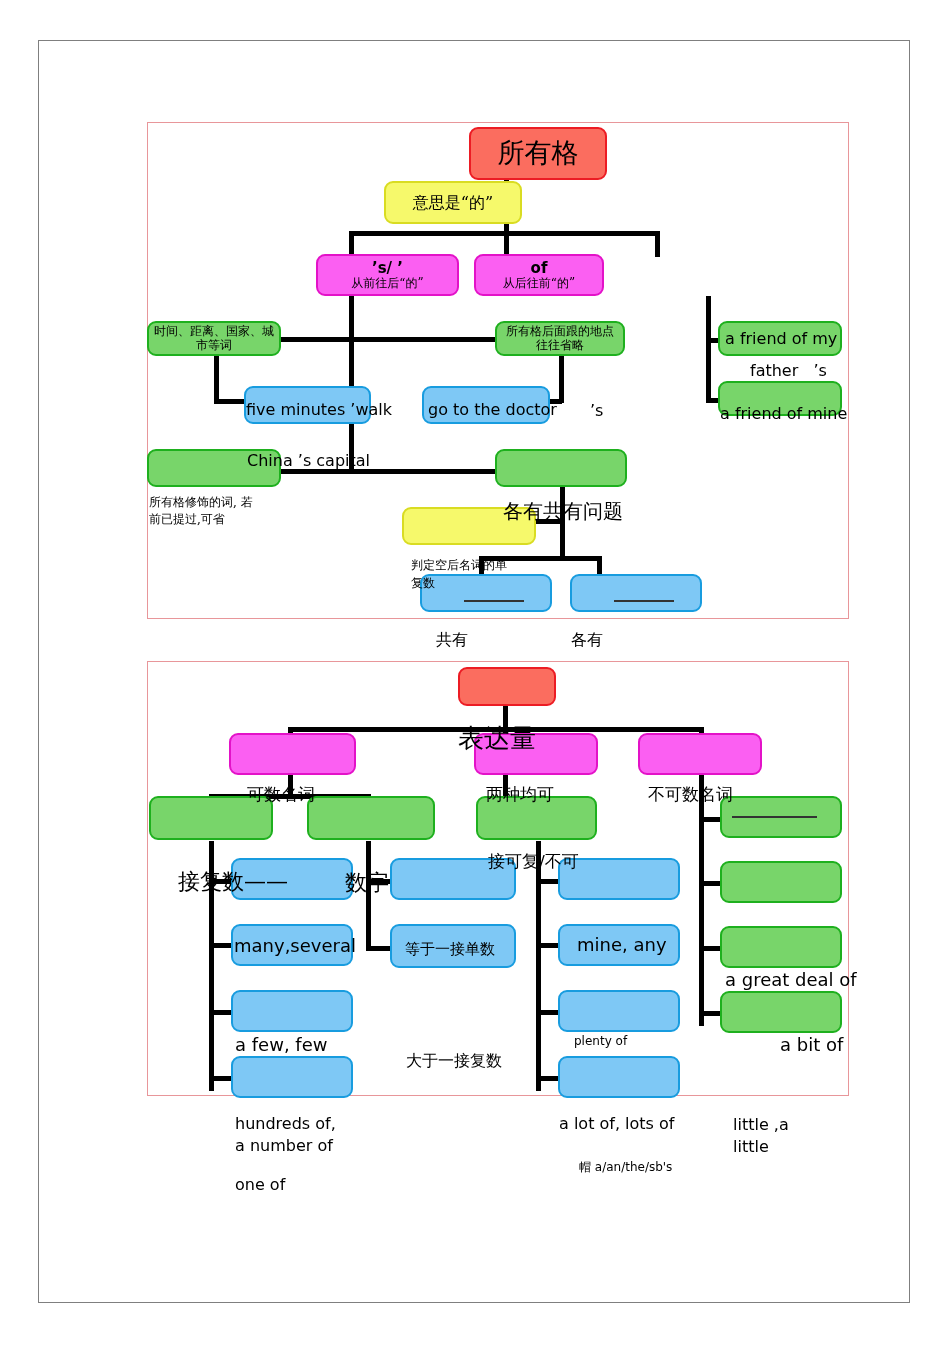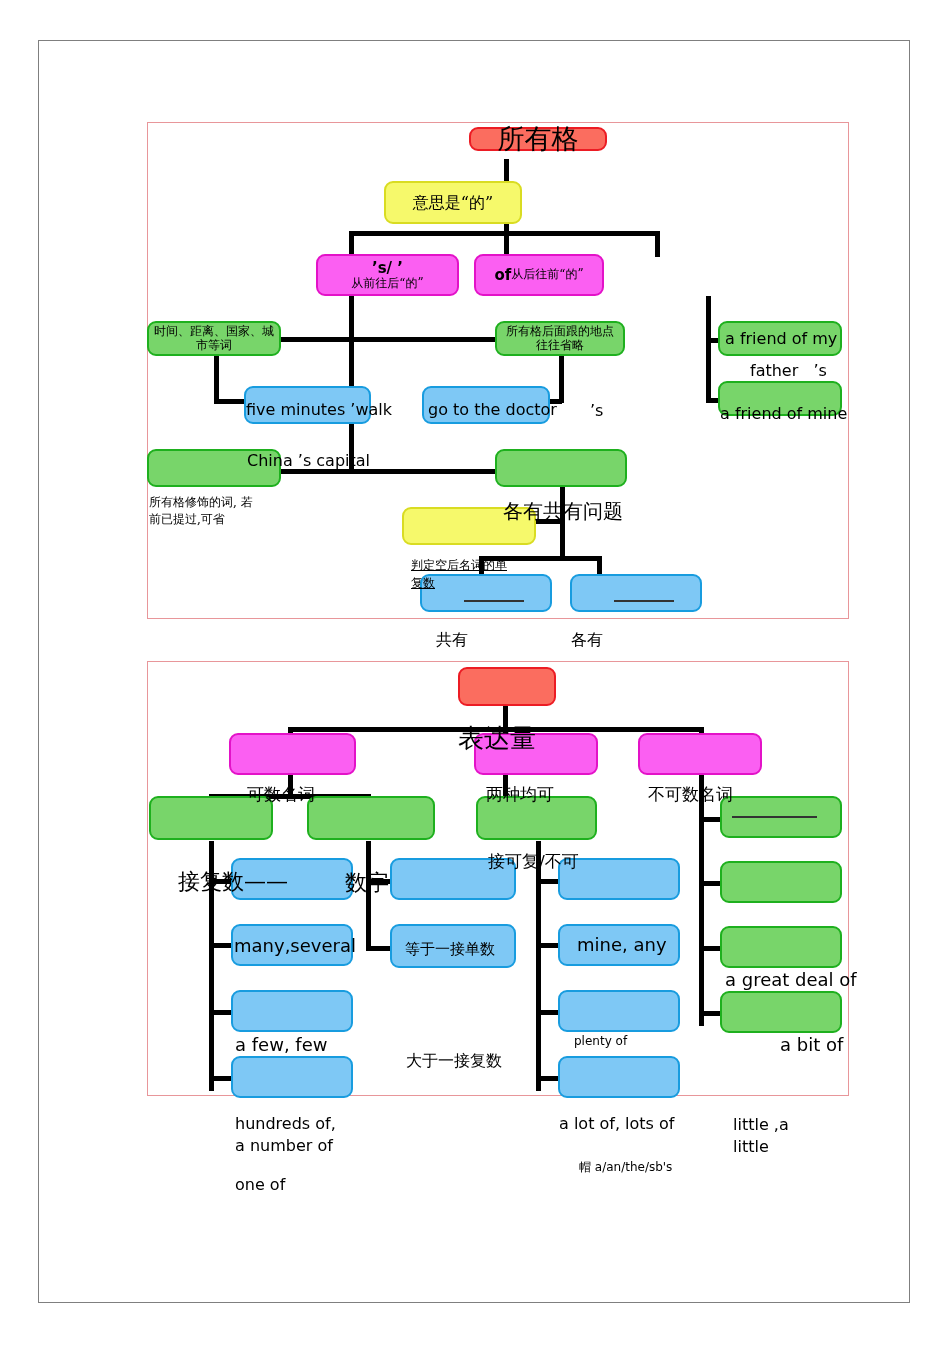--- a/index.html
+++ b/index.html
@@ -71,34 +71,34 @@
   <div class="ln lnv5" style="left:667px;top:255px;height:105px;"></div>
   <div class="ln lnh5" style="left:667px;top:297px;width:16px;"></div>
   <div class="ln lnh5" style="left:667px;top:357px;width:16px;"></div>
 
   <div class="ln lnv5" style="left:521px;top:440px;height:75px;"></div>
   <div class="ln lnh5" style="left:497px;top:478px;width:26px;"></div>
   <div class="ln lnh5" style="left:440px;top:515px;width:122px;"></div>
   <div class="ln lnv5" style="left:440px;top:515px;height:22px;"></div>
   <div class="ln lnv5" style="left:558px;top:515px;height:22px;"></div>
 
-  <div class="node red" style="left:430px;top:86px;width:138px;height:24px;font-size:27px;">
+  <div class="node red" style="left:430px;top:86px;width:138px;height:53px;font-size:27px;">
     <span class="cn">所有格</span>
   </div>
 
   <div class="node yellow" style="left:345px;top:140px;width:138px;height:43px;font-size:16px;">
     <span class="cn">意思是“的”</span>
   </div>
 
   <div class="node pink" style="left:277px;top:213px;width:143px;height:42px;flex-direction:column;">
     <span class="en b" style="font-size:15px;">’s/ ’</span>
     <span class="cn" style="font-size:12px;">从前往后“的”</span>
   </div>
 
-  <div class="node pink" style="left:435px;top:213px;width:130px;height:42px;flex-direction:row;">
+  <div class="node pink" style="left:435px;top:213px;width:130px;height:42px;flex-direction:column;">
     <span class="en b" style="font-size:15px;">of</span>
     <span class="cn" style="font-size:12px;">从后往前“的”</span>
   </div>
 
 
   <div class="node green" style="left:108px;top:280px;width:134px;height:35px;font-size:12px;padding:0 4px;">
     <span class="cn" style="white-space:normal;">时间、距离、国家、城市等词</span>
   </div>
 
   <div class="node green" style="left:456px;top:280px;width:130px;height:35px;font-size:12px;padding:0 4px;">
@@ -130,21 +130,21 @@
   <div class="txt en" style="left:207px;top:359px;font-size:16px;">five minutes ’walk</div>
   <div class="txt en" style="left:389px;top:359px;font-size:16px;">go to the doctor</div>
   <div class="txt en" style="left:551px;top:360px;font-size:16px;">’s</div>
   <div class="txt en" style="left:208px;top:410px;font-size:16px;">China ’s capital</div>
   <div class="txt en" style="left:686px;top:288px;font-size:16px;">a friend of my</div>
   <div class="txt en" style="left:711px;top:320px;font-size:16px;">father   ’s</div>
   <div class="txt en" style="left:681px;top:363px;font-size:16px;">a friend of mine</div>
   <div class="txt cn" style="left:110px;top:453px;font-size:12px;line-height:1.45;">所有格修饰的词, 若
 前已提过,可省</div>
   <div class="txt cn" style="left:464px;top:457px;font-size:20px;text-align:center;">各有共有问题</div>
-  <div class="txt cn" style="left:372px;top:515px;font-size:12px;line-height:1.5;text-decoration:underline;">判定空后名词的单
+  <div class="txt cn" style="left:372px;top:515px;font-size:12px;line-height:1.5;">判定空后名词的单
 复数</div>
   <div class="txt cn" style="left:397px;top:589px;font-size:16px;">共有</div>
   <div class="txt cn" style="left:532px;top:589px;font-size:16px;">各有</div>
 
   <div class="redframe" id="frame2"></div>
 
   <div class="ln lnv5" style="left:464px;top:664px;height:30px;"></div>
   <div class="ln lnh5" style="left:249px;top:686px;width:415px;"></div>
   <div class="ln lnv5" style="left:249px;top:686px;height:22px;"></div>
   <div class="ln lnv5" style="left:660px;top:686px;height:22px;"></div>

